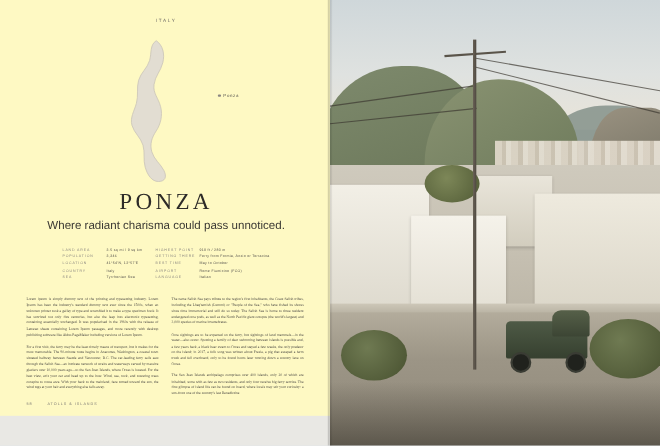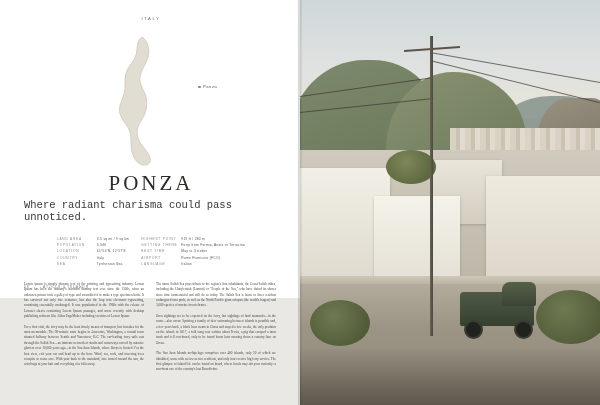--- a/index.html
+++ b/index.html
@@ -17,22 +17,22 @@
     position: relative;
     width: 600px;
     height: 405px;
     background: #e9e8e4;
     display: flex;
   }
   
   .page-left {
     position: relative;
     width: 300px;
-    height: 298px;
-    background: #ffffff;
+    height: 378px;
+    background: #fef9c3;
     box-sizing: border-box;
     padding: 14px 22px 0 24px;
   }
   .kicker {
     text-align: center;
     font-size: 4.2px;
     letter-spacing: 1.6px;
     color: #6d6a64;
     text-transform: uppercase;
     font-family: "Liberation Sans", sans-serif;
@@ -72,26 +72,26 @@
   .title {
     text-align: center;
     font-size: 21px;
     letter-spacing: 3px;
     color: #2d2b28;
     margin: 2px 0 0 0;
     font-weight: normal;
     font-family: "Liberation Serif", serif;
   }
   .subtitle {
-    text-align: left;
+    text-align: center;
     font-size: 10.5px;
     color: #3a3833;
     margin: 3px 0 0 0;
     font-weight: normal;
-    font-family: Liberation Mono, monospace;
+    font-family: Liberation Sans, sans-serif;
   }
   .facts {
     display: flex;
     justify-content: center;
     gap: 12px;
     margin-top: 14px;
     font-family: "Liberation Sans", sans-serif;
   }
   .facts .col {
     display: flex;

